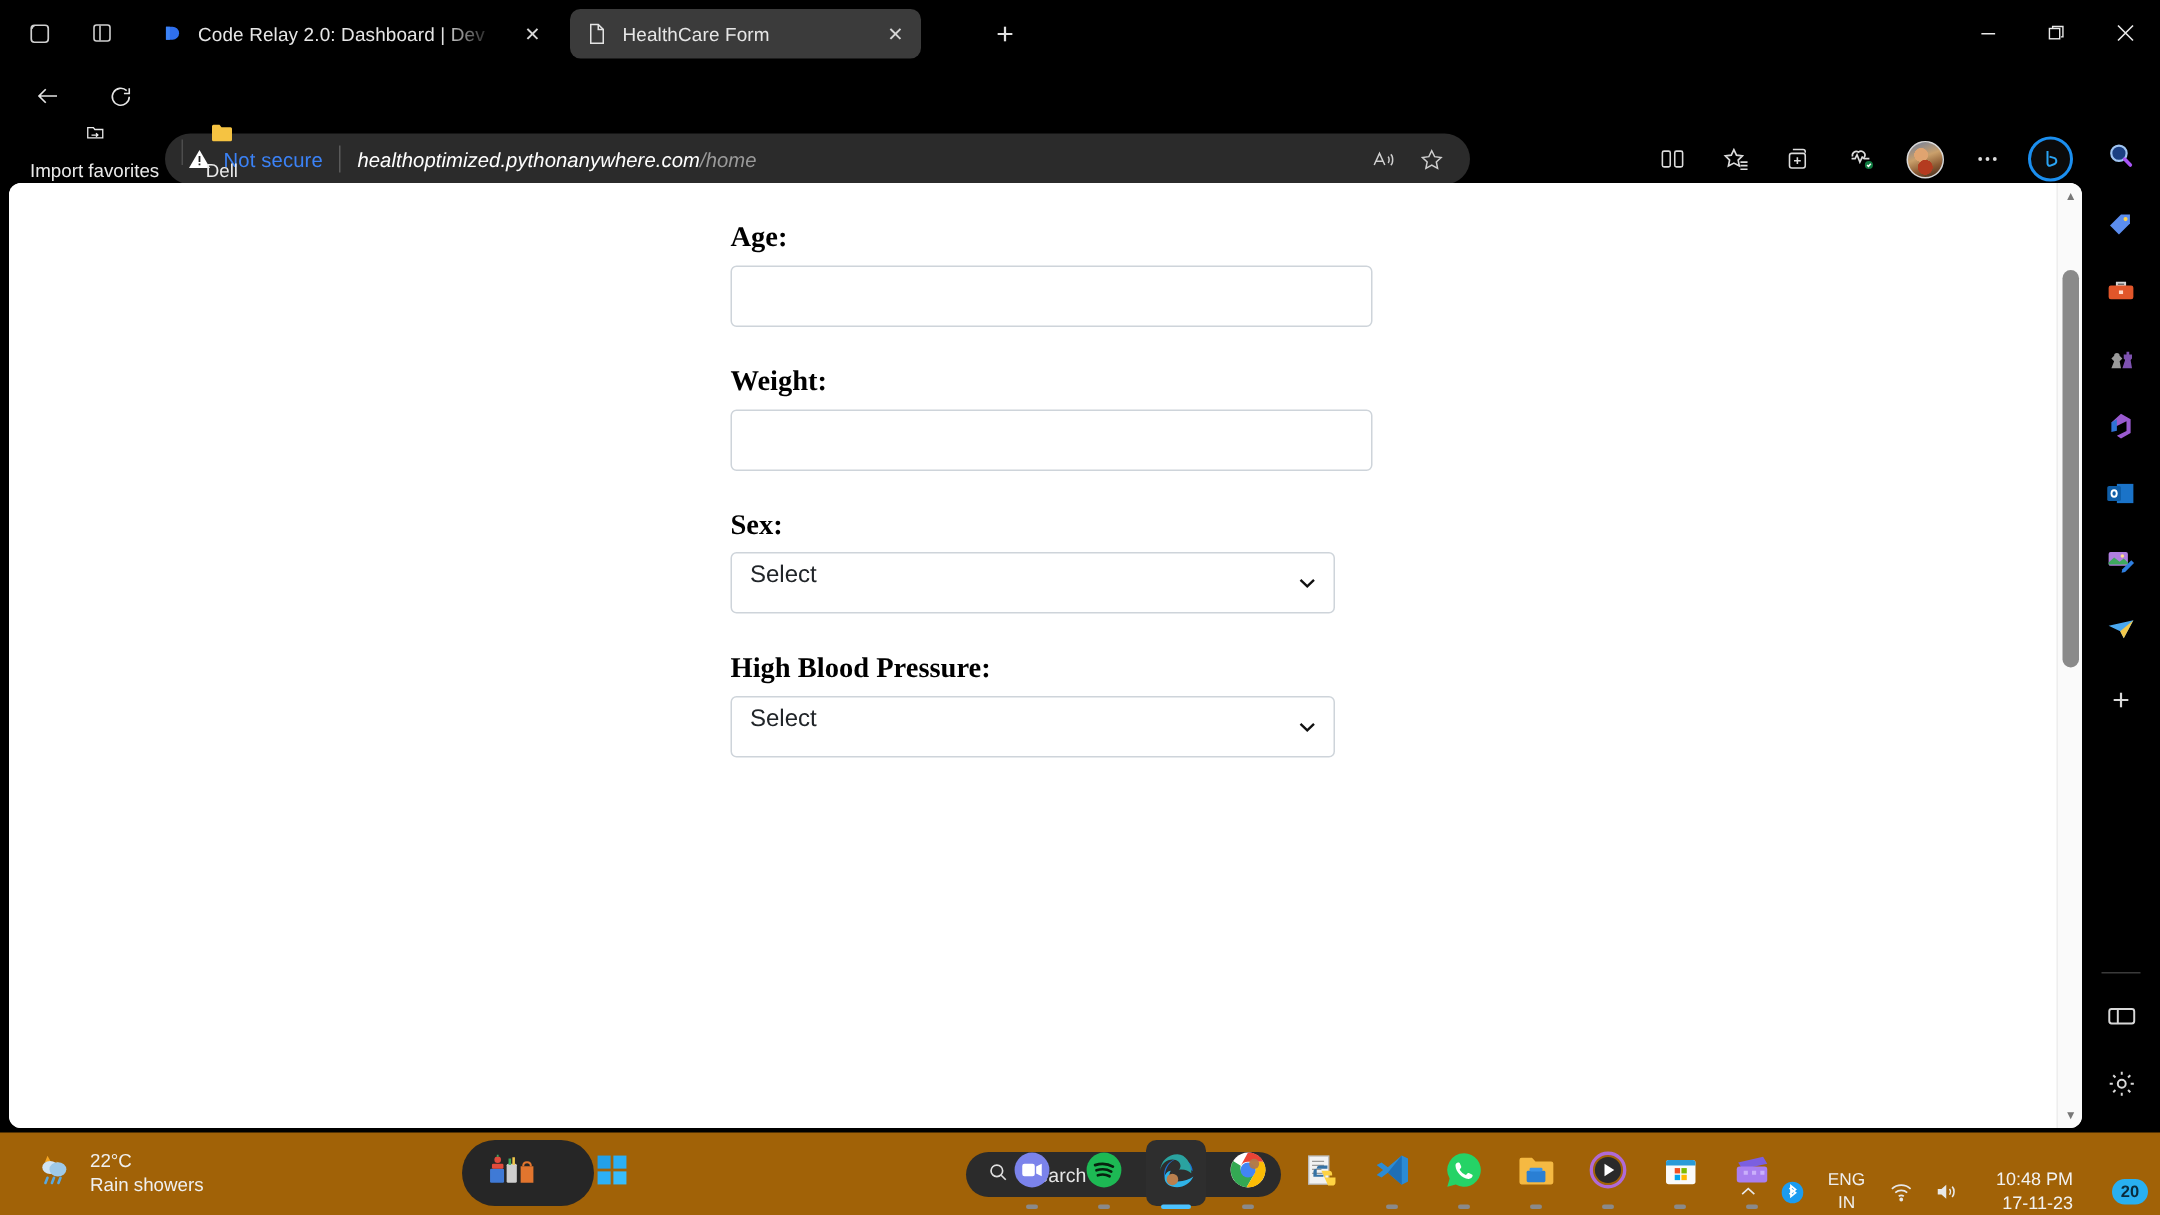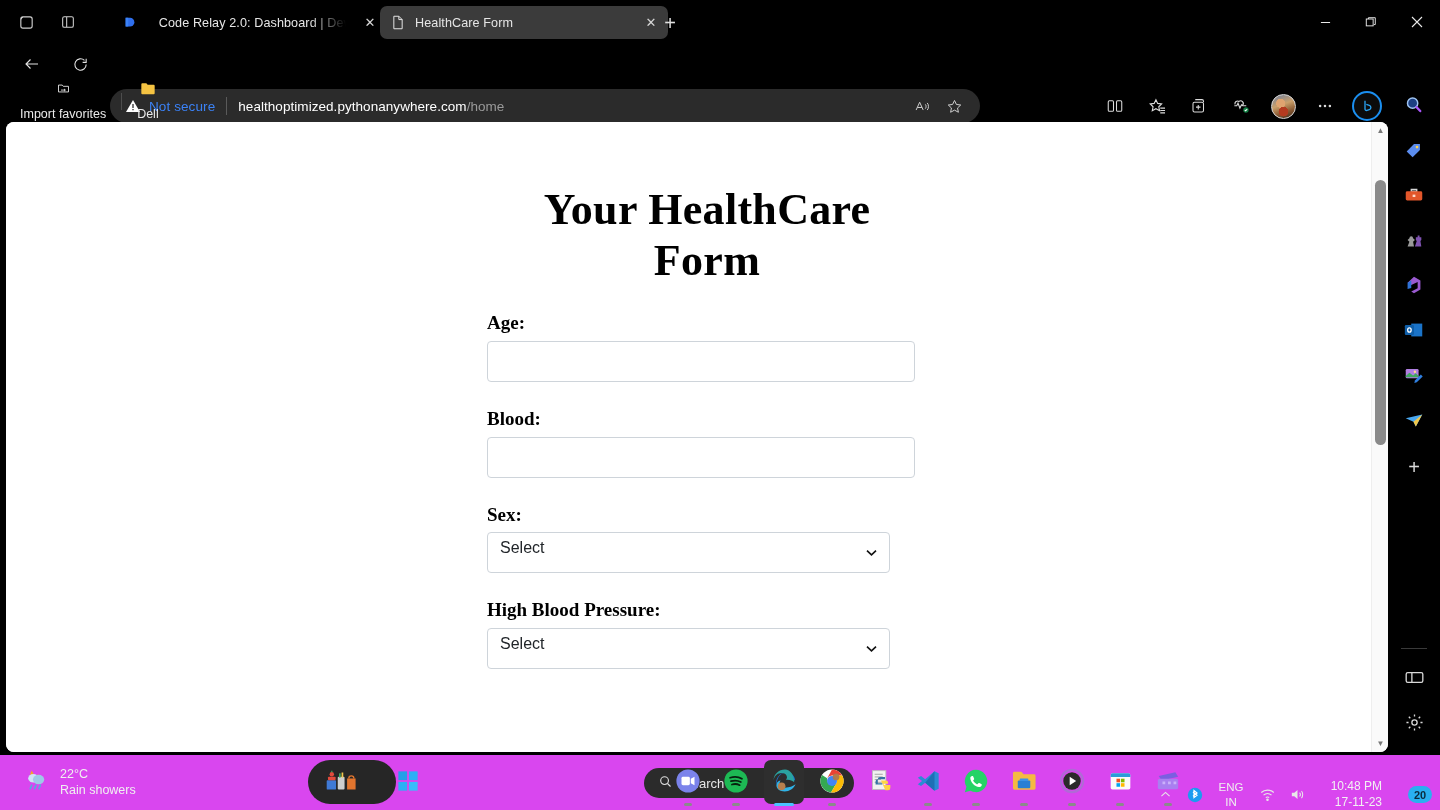--- a/index.html
+++ b/index.html
@@ -20,22 +20,22 @@
     color:#cfcfcf; cursor:default;
   }
   .tab-search { left:10px; top:7px; width:32px; height:30px; }
   .tab-list   { left:52px; top:7px; width:32px; height:30px; }
 
   .tab {
     position:absolute; top:6px; height:33px; border-radius:7px;
     display:flex; align-items:center; padding:0 6px 0 10px; gap:9px;
     font-size:12.5px; color:#e6e6e6; overflow:hidden;
   }
-  .tab.inactive { left:112px; width:275px; background:transparent;text-align:right; }
-  .tab.active   { left:380px; width:288px; background:#3b3b3b; }
+  .tab.inactive { left:97px; width:275px; background:transparent; }
+  .tab.active   { left:380px; width:234px; background:#3b3b3b; }
   .tab-favicon { width:16px; height:16px; flex:0 0 16px; display:flex; align-items:center; justify-content:center;}
   .tab-title {
     flex:1 1 auto; white-space:nowrap; overflow:hidden;
     font-size:12.6px; letter-spacing:.1px;
   }
   .tab.inactive .tab-title {
     -webkit-mask-image: linear-gradient(to right,#000 80%,transparent 98%);
     mask-image: linear-gradient(to right,#000 80%,transparent 98%);
   }
   .tab-close {
@@ -53,21 +53,21 @@
   .nav-back { left:16px; }
   .nav-reload { left:64px; }
 
   .omnibox {
     position:absolute; left:110px; top:45px; width:870px; height:34px;
     background:#2b2b2b; border-radius:17px; display:flex; align-items:center; padding:0 14px;
   }
   .omni-warn { width:18px; height:18px; margin-right:7px; display:flex; align-items:center; justify-content:center;}
   .omni-notsecure { font-size:13.5px; color:#3b82f6; letter-spacing:.1px; }
   .omni-div { width:1px; height:18px; background:#5a5a5a; margin:0 11px; }
-  .omni-url { font-size:13.5px; color:#ffffff; letter-spacing:.05px; }
+  .omni-url { font-size:13.5px; color:#ffffff; letter-spacing:.05px;font-style:italic; }
   .omni-url .path { color:#9a9a9a; }
 
   .omni-right { position:absolute; right:12px; top:0; height:34px; display:flex; align-items:center; gap:4px; }
   .omni-ico { width:28px; height:28px; display:flex; align-items:center; justify-content:center; color:#cfcfcf; }
 
   .toolbar-right { position:absolute; left:1096px; top:45px; height:34px; display:flex; align-items:center; gap:4px; }
   .tr-ico { width:38px; height:34px; display:flex; align-items:center; justify-content:center; color:#dcdcdc; }
   .avatar {
     width:25px; height:25px; border-radius:50%;
     background:
@@ -127,21 +127,21 @@
   .sb-up { top:0; } .sb-down { bottom:0; }
   .sb-thumb { position:absolute; left:3px; top:58px; width:11px; height:265px; background:#8a8a8a; border-radius:6px; }
 
   
   .sidebar { position:absolute; right:0; top:84px; width:52px; height:671px; background:#000; }
   .sb-item { width:52px; height:45px; display:flex; align-items:center; justify-content:center; }
   .sb-sep { width:26px; height:1px; background:#3a3a3a; margin:8px auto; }
   .sb-bottom { position:absolute; left:0; bottom:8px; width:52px; }
 
   
-  .taskbar { position:absolute; left:0; top:755px; width:1440px; height:55px; background:#d946ef; }
+  .taskbar { position:absolute; left:0; top:755px; width:1440px; height:55px; background:#a16207; }
   .weather { position:absolute; left:22px; top:11px; display:flex; align-items:center; gap:10px; }
   .weather-txt { font-size:12.5px; color:#f0f0f0; line-height:1.28; }
 
   .tb-center { position:absolute; left:300px; top:0; height:55px; display:flex; align-items:center; gap:0px; }
   .tb-app { width:48px; height:55px; display:flex; align-items:center; justify-content:center; position:relative; }
   .tb-app .ind { position:absolute; bottom:4px; left:50%; transform:translateX(-50%); width:8px; height:3px; border-radius:2px; background:#8a8a8a; }
   .tb-app.active .ind { width:20px; background:#4cc2ff; }
   .tb-app.active::before { content:""; position:absolute; left:4px; top:5px; width:40px; height:44px; border-radius:7px; background:#2e2e2e; }
 
   .search-pill {
@@ -327,29 +327,28 @@
             <path d="M2 4.5a1.5 1.5 0 0 1 1.5-1.5h6l2 2.4h9A1.5 1.5 0 0 1 22 7v11a1.5 1.5 0 0 1-1.5 1.5h-17A1.5 1.5 0 0 1 2 18z" fill="#f5c342"></path>
           </svg>
       </span>
       <span>Dell</span>
     </div>
   </div>
 
   <div class="viewport">
     <div class="page">
       <div class="form-wrap">
-        <div class="form-title">Your HealthCare Form</div>
 
         <div class="field">
           <div class="field-label">Age:</div>
           <input class="text-input" type="text" value="" style="">
         </div>
 
         <div class="field">
-          <div class="field-label">Blood:</div>
+          <div class="field-label">Weight:</div>
           <input class="text-input" type="text" value="" style="">
         </div>
 
 
         <div class="field">
           <div class="field-label">Sex:</div>
           <div class="sel-wrap">
             <div class="select-input">Select</div>
             <span class="sel-arrow">
               <svg width="15" height="15" viewBox="0 0 16 16" fill="none" stroke="currentColor" stroke-width="1.7">

